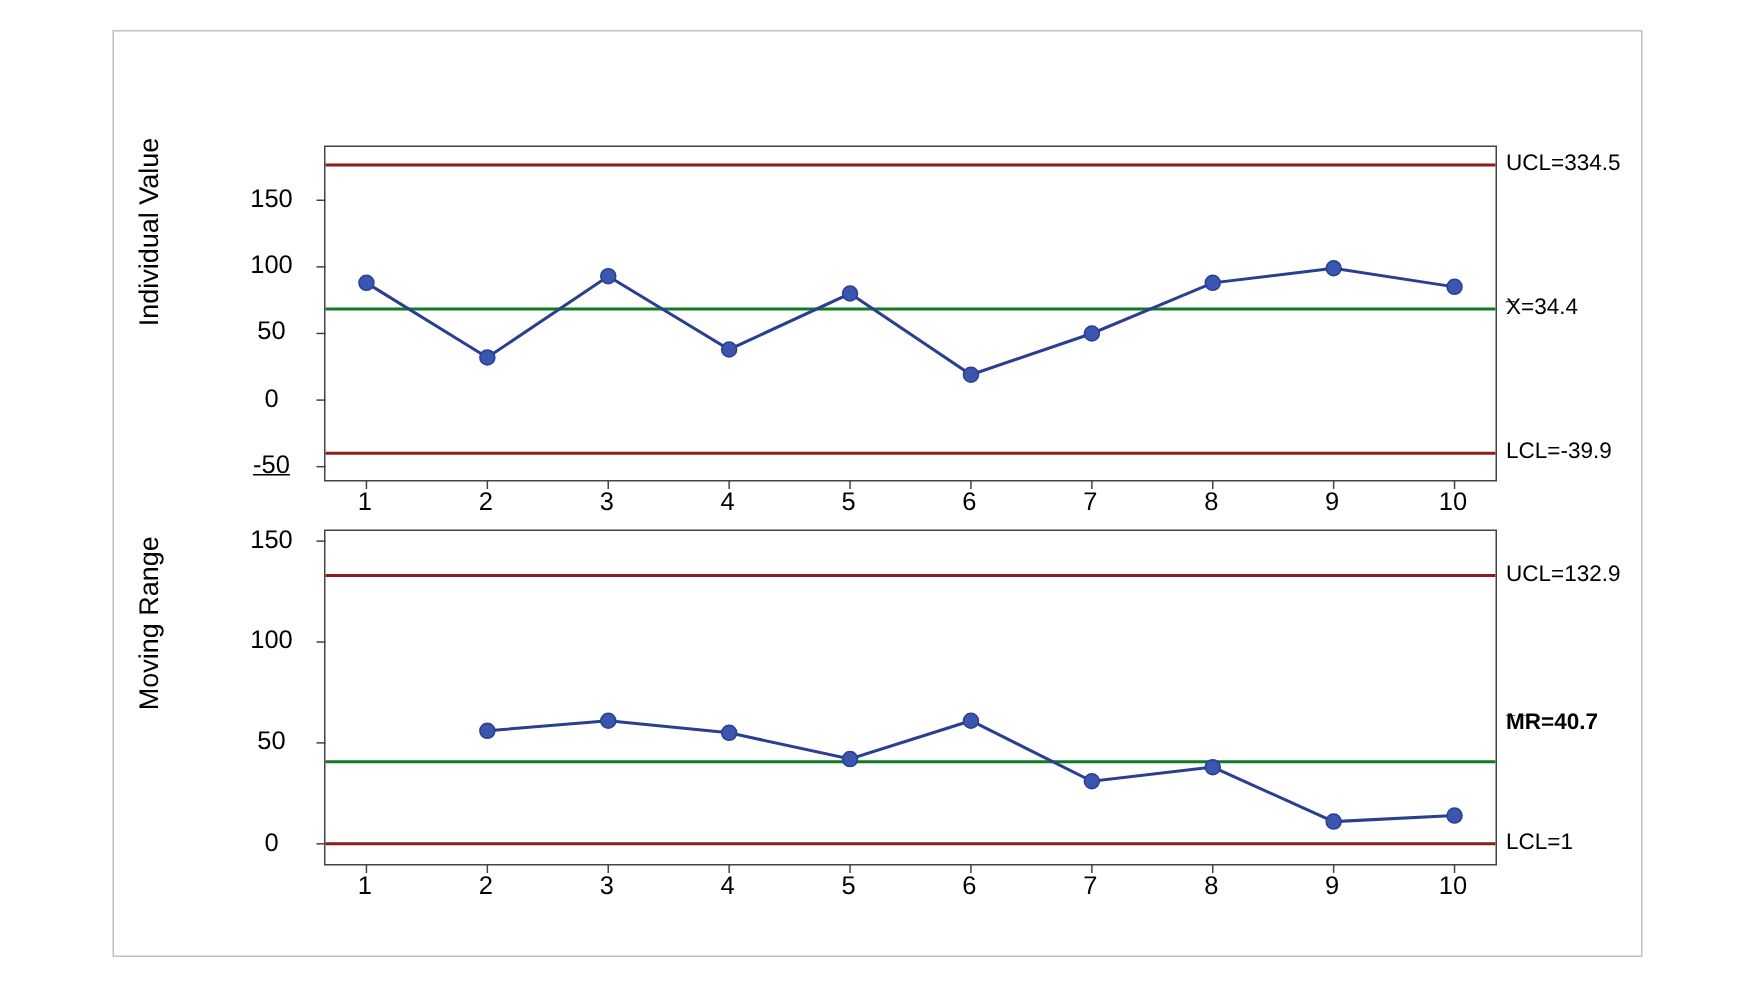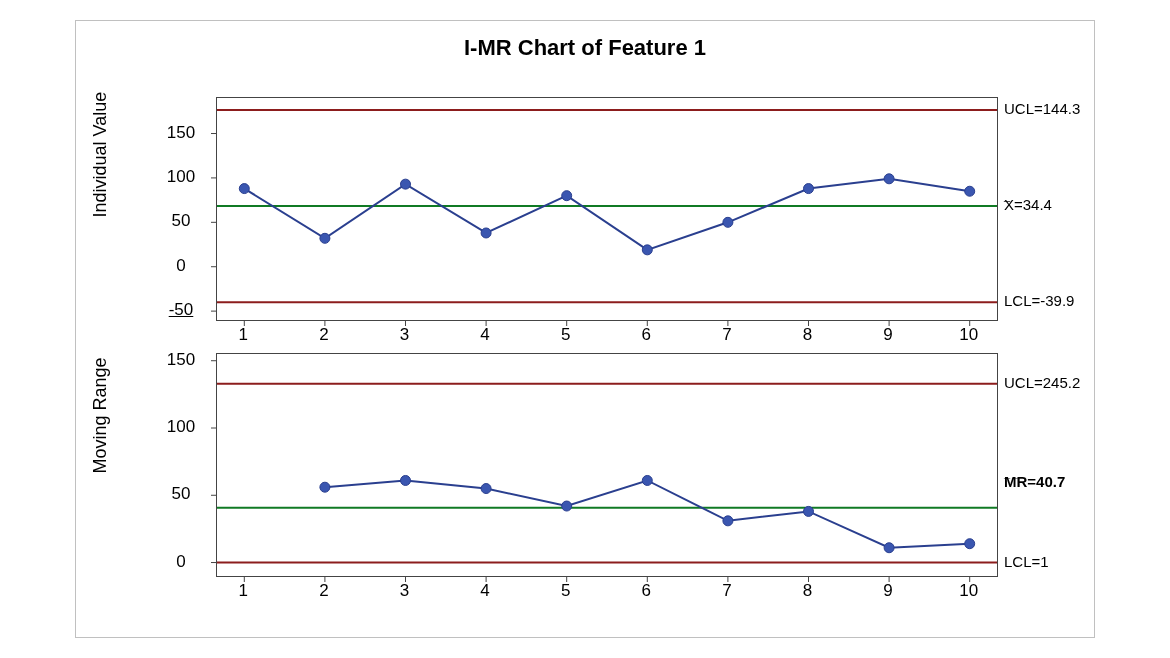--- a/index.html
+++ b/index.html
@@ -93,21 +93,20 @@
   }
 
   svg { position:absolute; left:0; top:0; }
 
 </style>
 </head>
 <body>
 
 <div class="outer">
 
-  <div class="title">I-MR Chart of Feature 1</div>
 
   <div class="panel" id="panel-top">
     <svg id="svg-top" width="780" height="222" overflow="visible">
         <line x1="-6" y1="213.12" x2="0" y2="213.12" stroke="#444" stroke-width="1"></line>
         <line x1="-6" y1="168.72" x2="0" y2="168.72" stroke="#444" stroke-width="1"></line>
         <line x1="-6" y1="124.32" x2="0" y2="124.32" stroke="#444" stroke-width="1"></line>
         <line x1="-6" y1="79.91999999999999" x2="0" y2="79.91999999999999" stroke="#444" stroke-width="1"></line>
         <line x1="-6" y1="35.52000000000001" x2="0" y2="35.52000000000001" stroke="#444" stroke-width="1"></line>
         <line x1="27.300000000000004" y1="222" x2="27.300000000000004" y2="228" stroke="#444" stroke-width="1"></line>
         <line x1="107.89999999999998" y1="222" x2="107.89999999999998" y2="228" stroke="#444" stroke-width="1"></line>
@@ -180,35 +179,35 @@
       <div class="xtick-label" style="left: 167.3px; top: 304px;">1</div>
       <div class="xtick-label" style="left: 247.9px; top: 304px;">2</div>
       <div class="xtick-label" style="left: 328.5px; top: 304px;">3</div>
       <div class="xtick-label" style="left: 409.1px; top: 304px;">4</div>
       <div class="xtick-label" style="left: 489.7px; top: 304px;">5</div>
       <div class="xtick-label" style="left: 570.3px; top: 304px;">6</div>
       <div class="xtick-label" style="left: 650.9px; top: 304px;">7</div>
       <div class="xtick-label" style="left: 731.5px; top: 304px;">8</div>
       <div class="xtick-label" style="left: 812.1px; top: 304px;">9</div>
       <div class="xtick-label" style="left: 892.7px; top: 304px;">10</div>
-      <div class="ref-label-group" style="top: 79.988px;"><span>UCL=144.3</span></div>
+      <div class="ref-label-group" style="top: 79.988px;"><span>UCL=334.5</span></div>
       <div class="ref-label-group" style="top: 170.07px;"><span class="bar">_</span><span>X=34.4</span></div>
       <div class="ref-label-group" style="top: 272.151px;"><span>LCL=-39.9</span></div>
       <div class="ytick-label" style="top: 540.545px;">0</div>
       <div class="ytick-label" style="top: 473.273px;">50</div>
       <div class="ytick-label" style="top: 406px;">100</div>
       <div class="ytick-label" style="top: 338.727px;">150</div>
       <div class="xtick-label" style="left: 167.3px; top: 560px;">1</div>
       <div class="xtick-label" style="left: 247.9px; top: 560px;">2</div>
       <div class="xtick-label" style="left: 328.5px; top: 560px;">3</div>
       <div class="xtick-label" style="left: 409.1px; top: 560px;">4</div>
       <div class="xtick-label" style="left: 489.7px; top: 560px;">5</div>
       <div class="xtick-label" style="left: 570.3px; top: 560px;">6</div>
       <div class="xtick-label" style="left: 650.9px; top: 560px;">7</div>
       <div class="xtick-label" style="left: 731.5px; top: 560px;">8</div>
       <div class="xtick-label" style="left: 812.1px; top: 560px;">9</div>
       <div class="xtick-label" style="left: 892.7px; top: 560px;">10</div>
-      <div class="ref-label-group" style="top: 353.735px;"><span>UCL=245.2</span></div>
+      <div class="ref-label-group" style="top: 353.735px;"><span>UCL=132.9</span></div>
       <div class="ref-label-group" style="top: 447px; font-weight: bold;"><span class="bar">__</span><span>MR=40.7</span></div>
       <div class="ref-label-group" style="top: 532.545px;"><span>LCL=1</span></div>
     </div>
 
 </div>
 
 </body></html>

